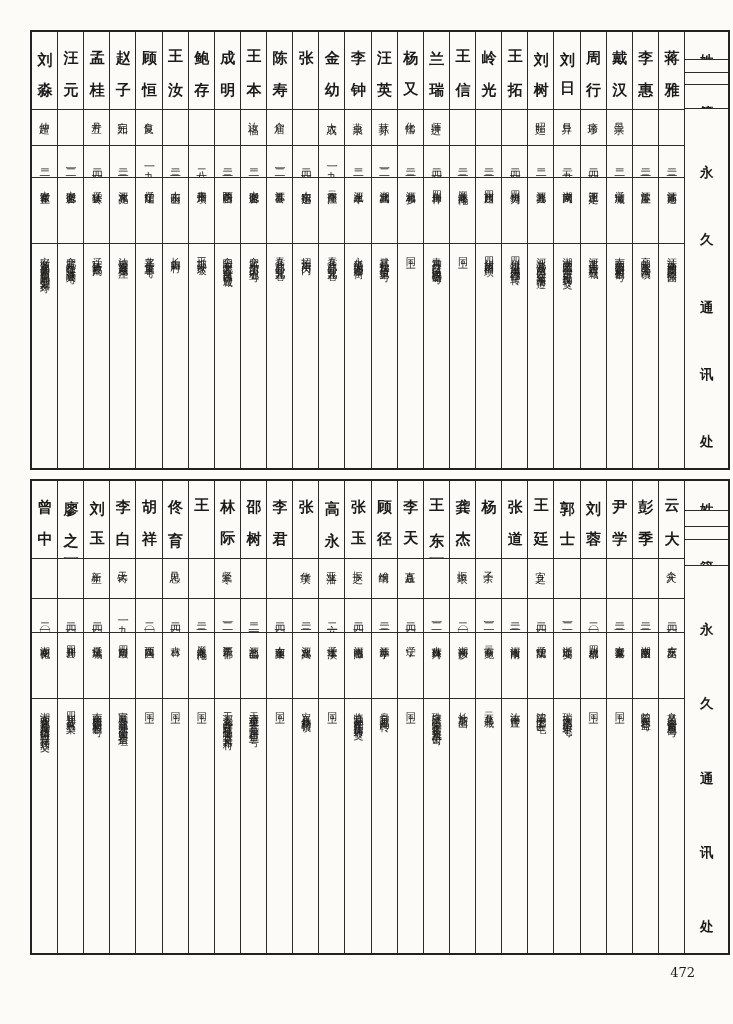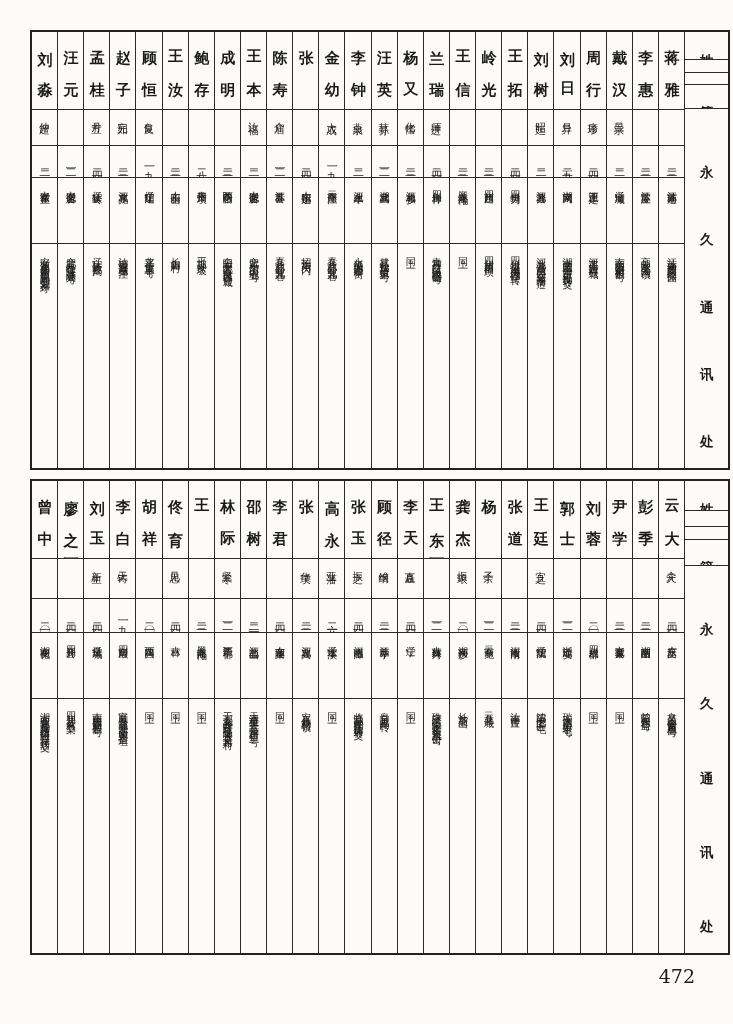--- a/index.html
+++ b/index.html
@@ -58,21 +58,21 @@
 
   .hdr-text  { font-size:13.5px; font-weight:600; }
   .hdr-name  { height:calc(100% - 20px); margin:10px 0; }
   .hdr-alias { height:calc(100% - 10px); margin:5px 0; }
   .hdr-age   { height:calc(100% - 8px);  margin:4px 0; }
   .hdr-native{ height:calc(100% - 18px); margin:9px 0; }
   .hdr-addr  { height:calc(100% - 90px); margin:45px 0; }
 
   .page-number {
     position:absolute; right:38px; top:965px;
-    font-family:"DejaVu Serif", serif; font-size:19px; color:#1b1b1b;
+    font-family:"DejaVu Serif", serif; font-size:13px; color:#1b1b1b;
   }
 </style>
 </head>
 <body>
 
 <div class="sheet">
 
   <div class="band band-top">
     <div class="col header-col">
       <div class="cell name-cell">

